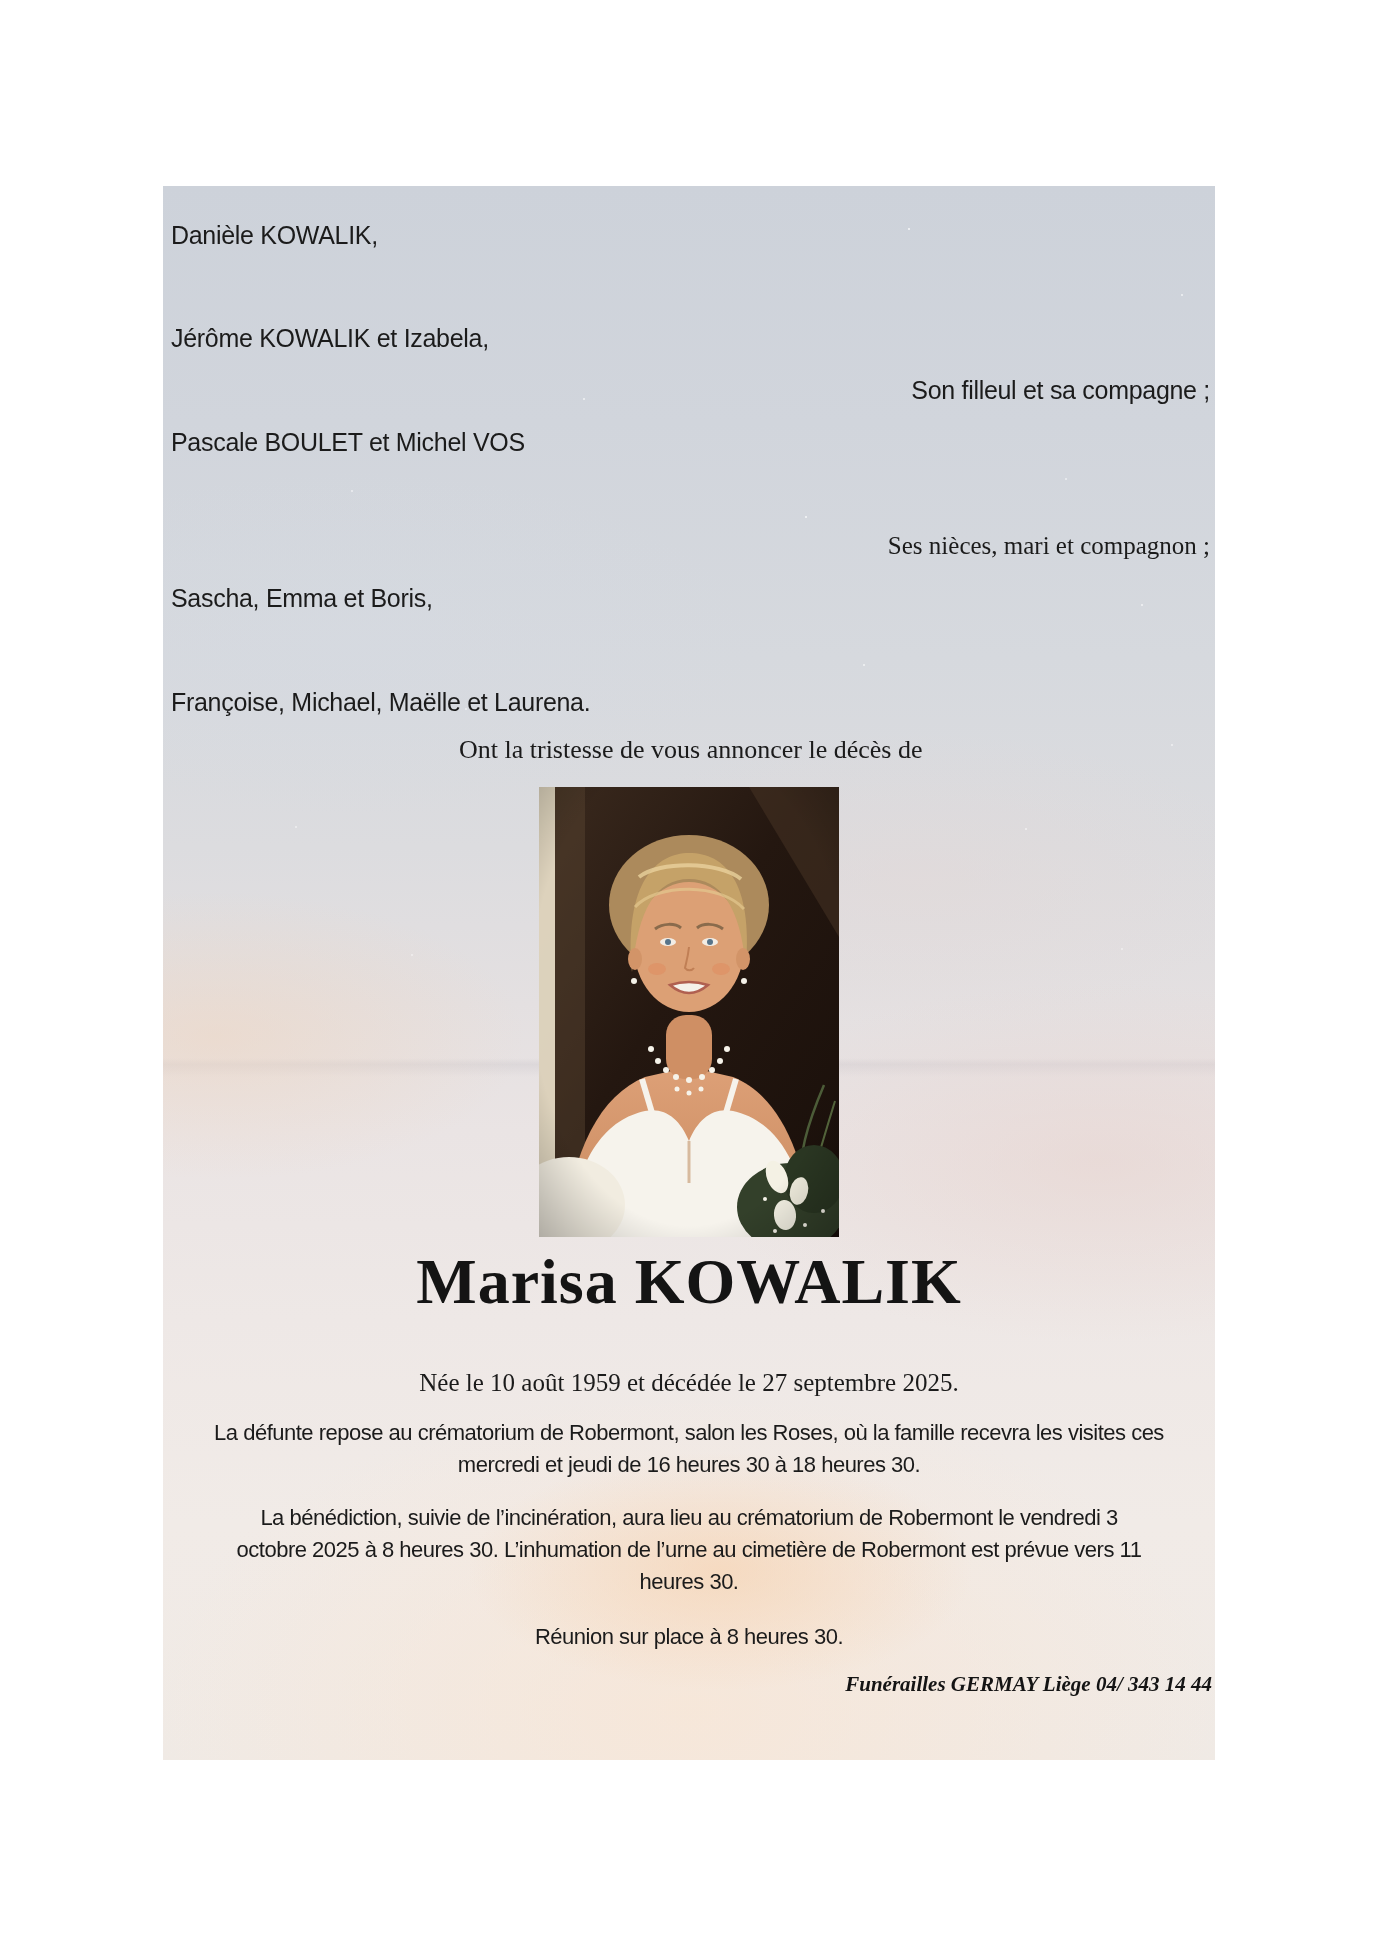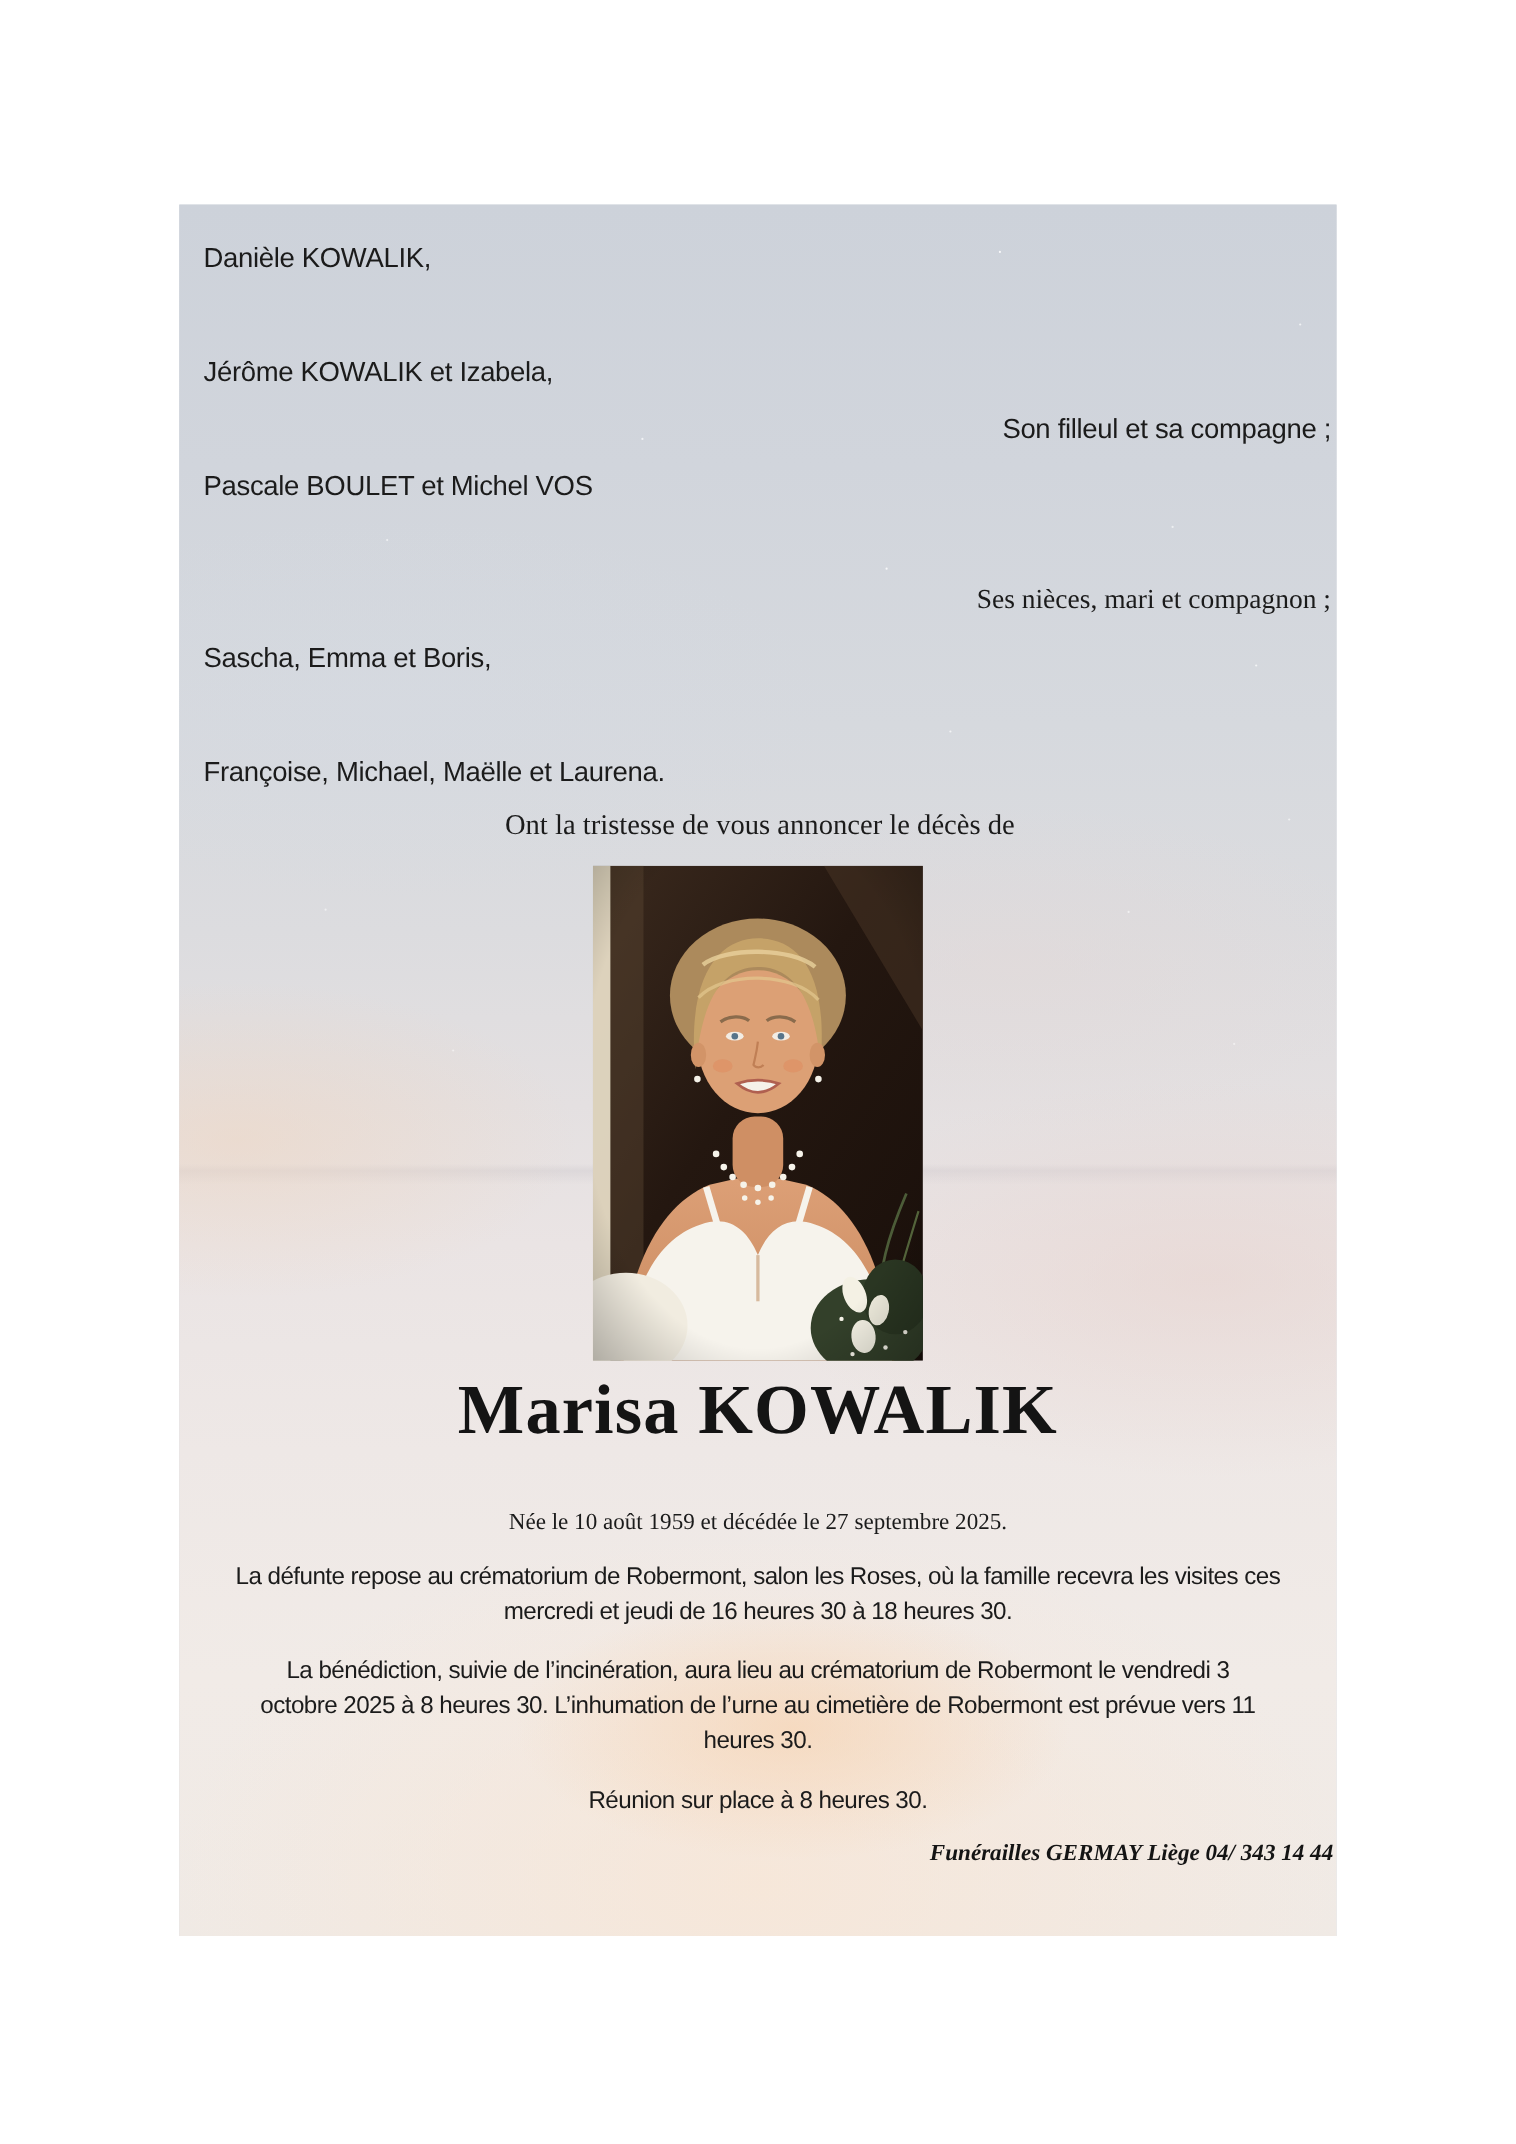--- a/index.html
+++ b/index.html
@@ -35,35 +35,35 @@
       700px 478px 0 0 rgba(255,255,255,0.7),
       1008px 558px 0 0 rgba(255,255,255,0.6),
       132px 640px 0 0 rgba(255,255,255,0.55),
       862px 642px 0 0 rgba(255,255,255,0.6),
       540px 698px 0 0 rgba(255,255,255,0.55),
       958px 762px 0 0 rgba(255,255,255,0.5),
       248px 768px 0 0 rgba(255,255,255,0.5);
   }
 
   .line{position:absolute;left:0;width:100%;height:52px;line-height:52px;font-size:25px;box-sizing:border-box;}
-  .left{text-align:left;padding-left:22px;}
+  .left{text-align:left;padding-left:8px;}
   .right{text-align:right;padding-right:5px;}
   .sans{font-family:"Liberation Sans",sans-serif;letter-spacing:-0.3px;}
   .serif{font-family:"Liberation Serif",serif;letter-spacing:0;}
 
   .announce{position:absolute;top:538px;left:296px;height:52px;line-height:52px;font-size:26px;font-family:"Liberation Serif",serif;white-space:nowrap;}
 
   .photo{position:absolute;left:376px;top:601px;width:300px;height:450px;}
   .photo svg{display:block;}
 
   .name{position:absolute;top:1064px;left:0;width:100%;text-align:center;
         font-family:"Liberation Serif",serif;font-weight:bold;font-size:64px;line-height:64px;letter-spacing:1px;color:#141414;}
 
   .dates{position:absolute;top:1179px;left:0;width:100%;text-align:center;
-         font-family:"Liberation Serif",serif;font-size:21px;line-height:36px;}
+         font-family:"Liberation Serif",serif;font-size:25px;line-height:36px;}
 
   .bodyline{position:absolute;left:0;width:100%;text-align:center;height:32px;line-height:32px;
             font-family:"Liberation Sans",sans-serif;font-size:22px;letter-spacing:-0.5px;white-space:nowrap;}
 
   .credit{position:absolute;top:1484px;left:3px;width:100%;box-sizing:border-box;text-align:right;padding-right:6px;
           font-family:"Liberation Serif",serif;font-weight:bold;font-style:italic;font-size:21px;line-height:28px;color:#141414;}
 </style>
 </head>
 <body>
 

